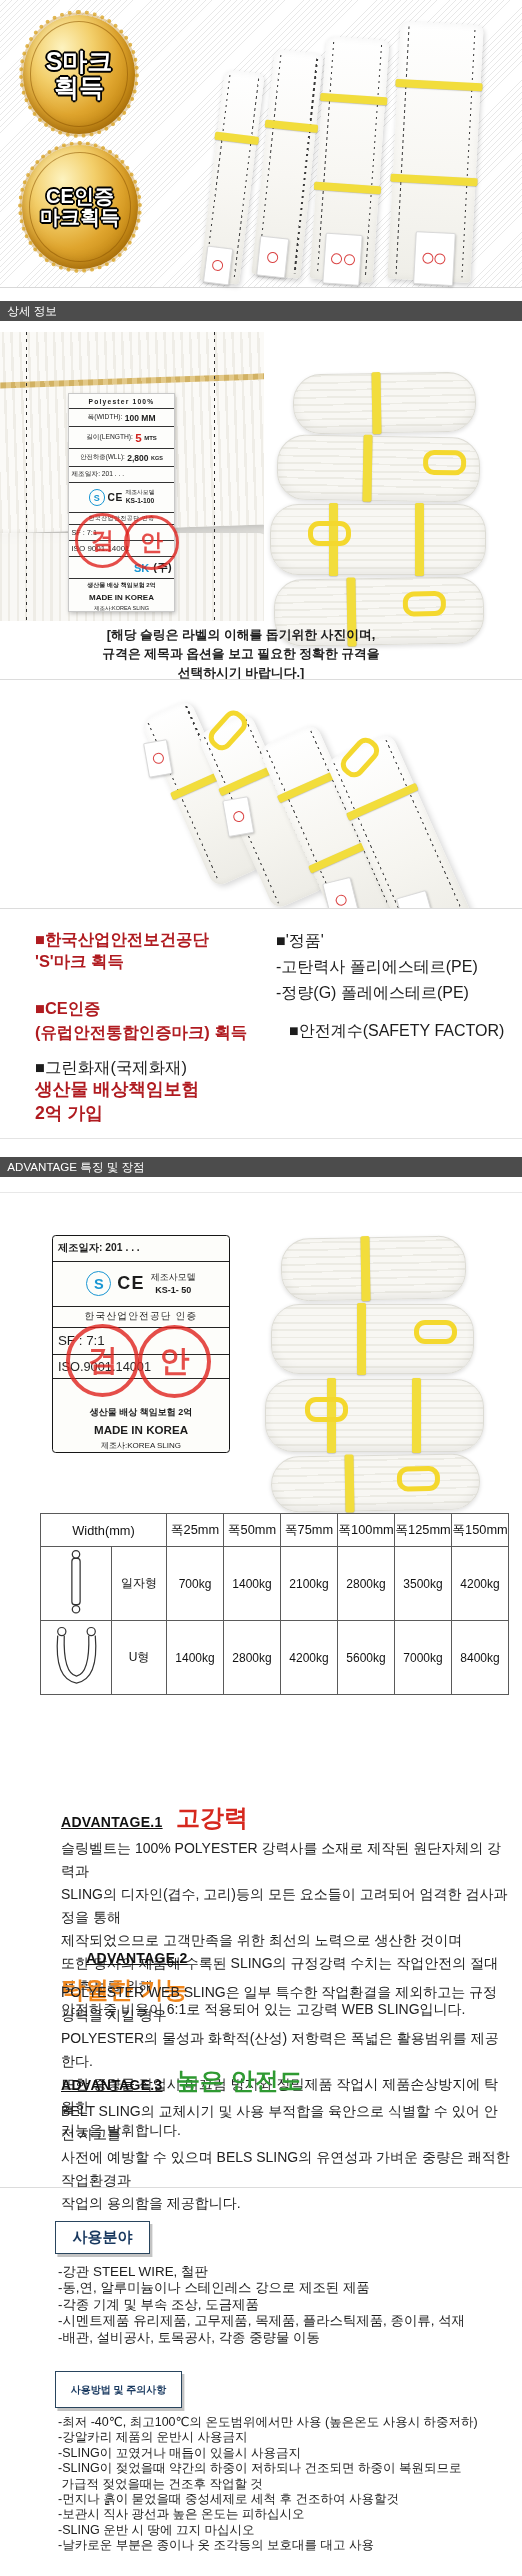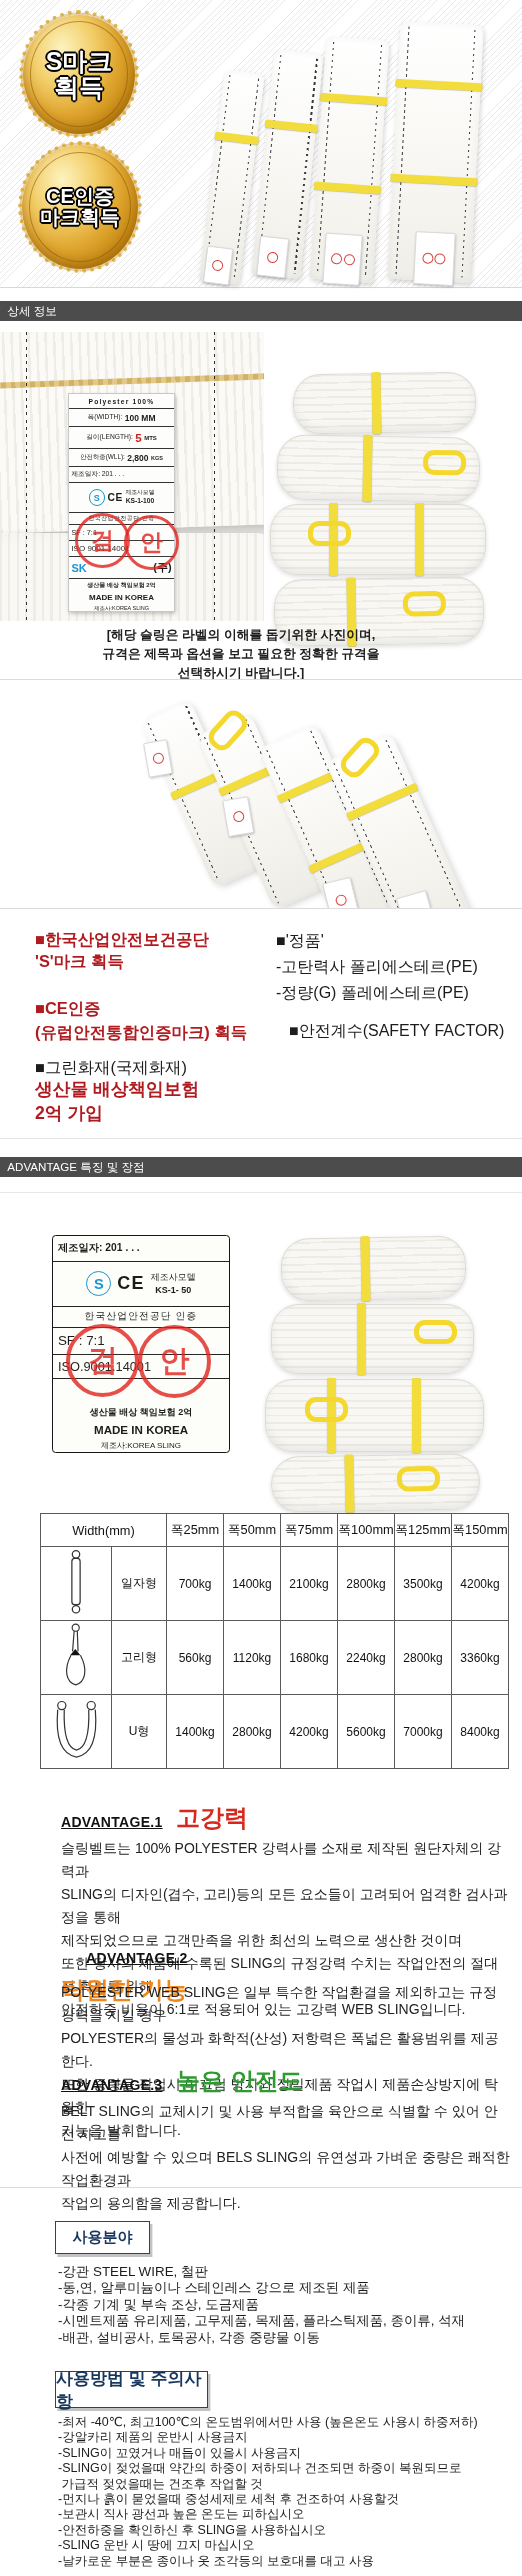--- a/index.html
+++ b/index.html
@@ -197,21 +197,21 @@
       </div>
       <div class="lrow" style="height:12px;font-size:5.8px;letter-spacing:0.6px;">
         <span>한국산업안전공단 인증</span>
       </div>
       <div class="lrow" style="height:16px;font-size:7.3px;justify-content:flex-start;">
         <span>SF : 7:1</span>
       </div>
       <div class="lrow" style="height:16.4px;font-size:8px;justify-content:flex-start;">
         <span>ISO 9001.14001</span>
       </div>
-      <div class="lrow" style="height:22px;font-size:11px;justify-content:space-between;gap:20px;">
+      <div class="lrow" style="height:22px;font-size:11px;justify-content:flex-end;gap:4px;">
         <span style="color:#1996d3;font-weight:bold;">SK</span>
         <span style="font-weight:bold;">(주)</span>
       </div>
       <div class="lrow" style="height:11.6px;font-size:6px;font-weight:bold;border-bottom:none;">
         <span>생산물 배상 책임보험 2억</span>
       </div>
       <div class="lrow" style="height:12.8px;font-size:8px;font-weight:bold;border-bottom:none;">
         <span>MADE IN KOREA</span>
       </div>
       <div class="lrow" style="height:10.3px;font-size:5.5px;border-bottom:none;">
@@ -407,38 +407,20 @@
         <td>일자형</td>
         <td>700kg</td>
         <td>1400kg</td>
         <td>2100kg</td>
         <td>2800kg</td>
         <td>3500kg</td>
         <td>4200kg</td>
       </tr>
       <tr style="height:74px;">
         <td>
-          <svg width="37" height="67" viewBox="0 0 70 170">
-            <circle cx="33" cy="12" r="9" fill="none" stroke="#333" stroke-width="3"></circle>
-            <line x1="29" y1="21" x2="25" y2="72" stroke="#333" stroke-width="3"></line>
-            <line x1="37" y1="21" x2="39" y2="72" stroke="#333" stroke-width="3"></line>
-            <path d="M32 66 l-13 16 h26 z" fill="#111"></path>
-            <path d="M21 82 C 2 118, 8 150, 33 157 C 58 150, 64 118, 45 82" fill="none" stroke="#333" stroke-width="3"></path>
-          </svg>
-        </td>
-        <td>고리형</td>
-        <td>560kg</td>
-        <td>1120kg</td>
-        <td>1680kg</td>
-        <td>2240kg</td>
-        <td>2800kg</td>
-        <td>3360kg</td>
-      </tr>
-      <tr style="height:74px;">
-        <td>
           <svg width="49" height="63" viewBox="0 0 120 150">
             <circle cx="24" cy="14" r="10" fill="none" stroke="#333" stroke-width="3"></circle>
             <circle cx="96" cy="14" r="10" fill="none" stroke="#333" stroke-width="3"></circle>
             <path d="M14 24 C 8 95, 25 134, 60 140 C 95 134, 112 95, 106 24" fill="none" stroke="#333" stroke-width="3"></path>
             <path d="M30 24 C 28 86, 38 118, 60 123 C 82 118, 92 86, 90 24" fill="none" stroke="#333" stroke-width="3"></path>
           </svg>
         </td>
         <td>U형</td>
         <td>1400kg</td>
         <td>2800kg</td>
@@ -489,30 +471,29 @@
     <span>사용분야</span>
   </div>
   <div class="abs list" style="left:58px;top:2264px;font-size:13.4px;line-height:16.4px;">
     <div>-강관 STEEL WIRE, 철판</div>
     <div>-동,연, 알루미늄이나 스테인레스 강으로 제조된 제품</div>
     <div>-각종 기계 및 부속 조상, 도금제품</div>
     <div>-시멘트제품 유리제품, 고무제품, 목제품, 플라스틱제품, 종이류, 석재</div>
     <div>-배관, 설비공사, 토목공사, 각종 중량물 이동</div>
   </div>
 
-  <div class="navybox" style="left:55px;top:2371px;width:153px;height:37px;font-size:17px;">
+  <div class="navybox" style="left:55px;top:2371px;width:127px;height:37px;font-size:10px;">
     <span>사용방법 및 주의사항</span>
   </div>
   <div class="abs list" style="left:58px;top:2415px;font-size:12.5px;line-height:15.4px;">
     <div>-최저 -40℃, 최고100℃의 온도범위에서만 사용 (높은온도 사용시 하중저하)</div>
     <div>-강알카리 제품의 운반시 사용금지</div>
     <div>-SLING이 꼬였거나 매듭이 있을시 사용금지</div>
     <div>-SLING이 젖었을때 약간의 하중이 저하되나 건조되면 하중이 복원되므로</div>
     <div> 가급적 젖었을때는 건조후 작업할 것</div>
     <div>-먼지나 흙이 묻었을때 중성세제로 세척 후 건조하여 사용할것</div>
     <div>-보관시 직사 광선과 높은 온도는 피하십시오</div>
-    <div>-안전하중을 확인하신 후 SLING을 사용하십시오</div>
     <div>-SLING 운반 시 땅에 끄지 마십시오</div>
     <div>-날카로운 부분은 종이나 옷 조각등의 보호대를 대고 사용</div>
   </div>
 
 </div>
 
 
 </body></html>

